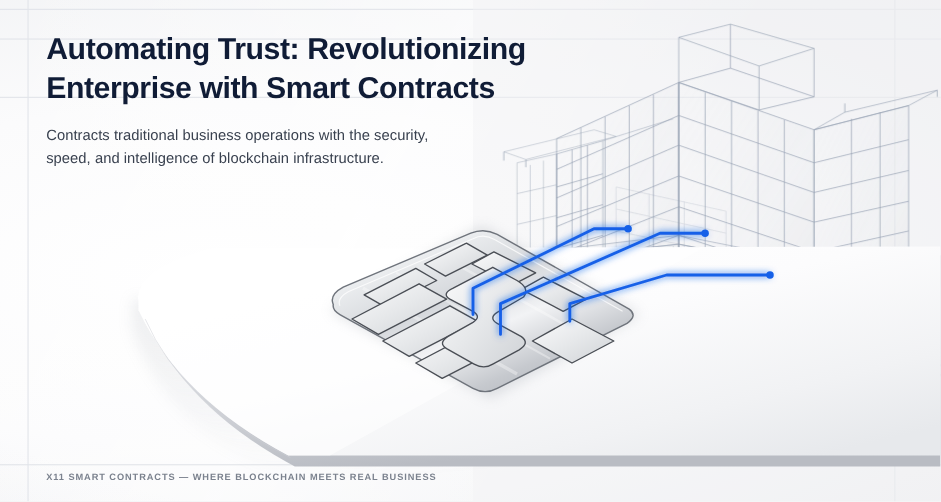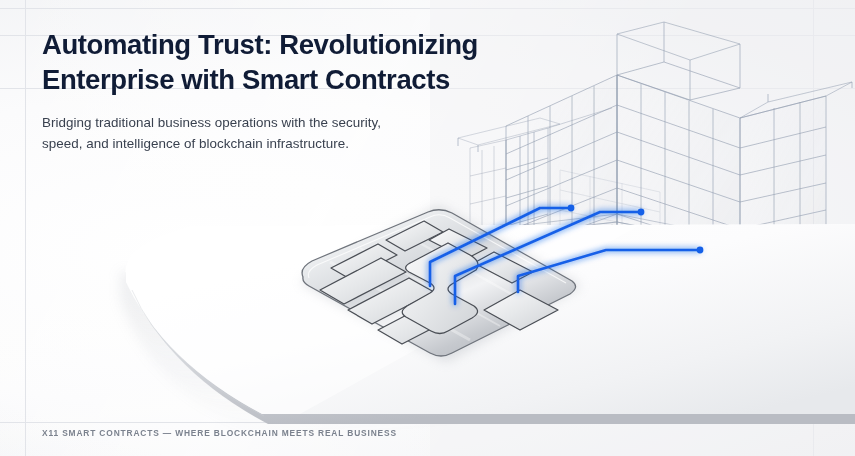--- a/index.html
+++ b/index.html
@@ -322,19 +322,19 @@
     <div class="grid-line h" style="top:35px"></div>
     <div class="grid-line h" style="top:88px"></div>
     <div class="grid-line h" style="top:422px"></div>
     <div class="grid-line v" style="left:25px"></div>
     <div class="grid-line v" style="left:813px"></div>
   </div>
 
   <div class="content">
     <h1 class="headline">Automating Trust: Revolutionizing
 Enterprise with Smart Contracts</h1>
-    <p class="subhead">Bridging traditional business operations with the security,
+    <p class="subhead">Contracts traditional business operations with the security,
 speed, and intelligence of blockchain infrastructure.</p>
   </div>
 
   <div class="footer">X11 SMART CONTRACTS — WHERE BLOCKCHAIN MEETS REAL BUSINESS</div>
 
 </div>
 
 </body></html>

